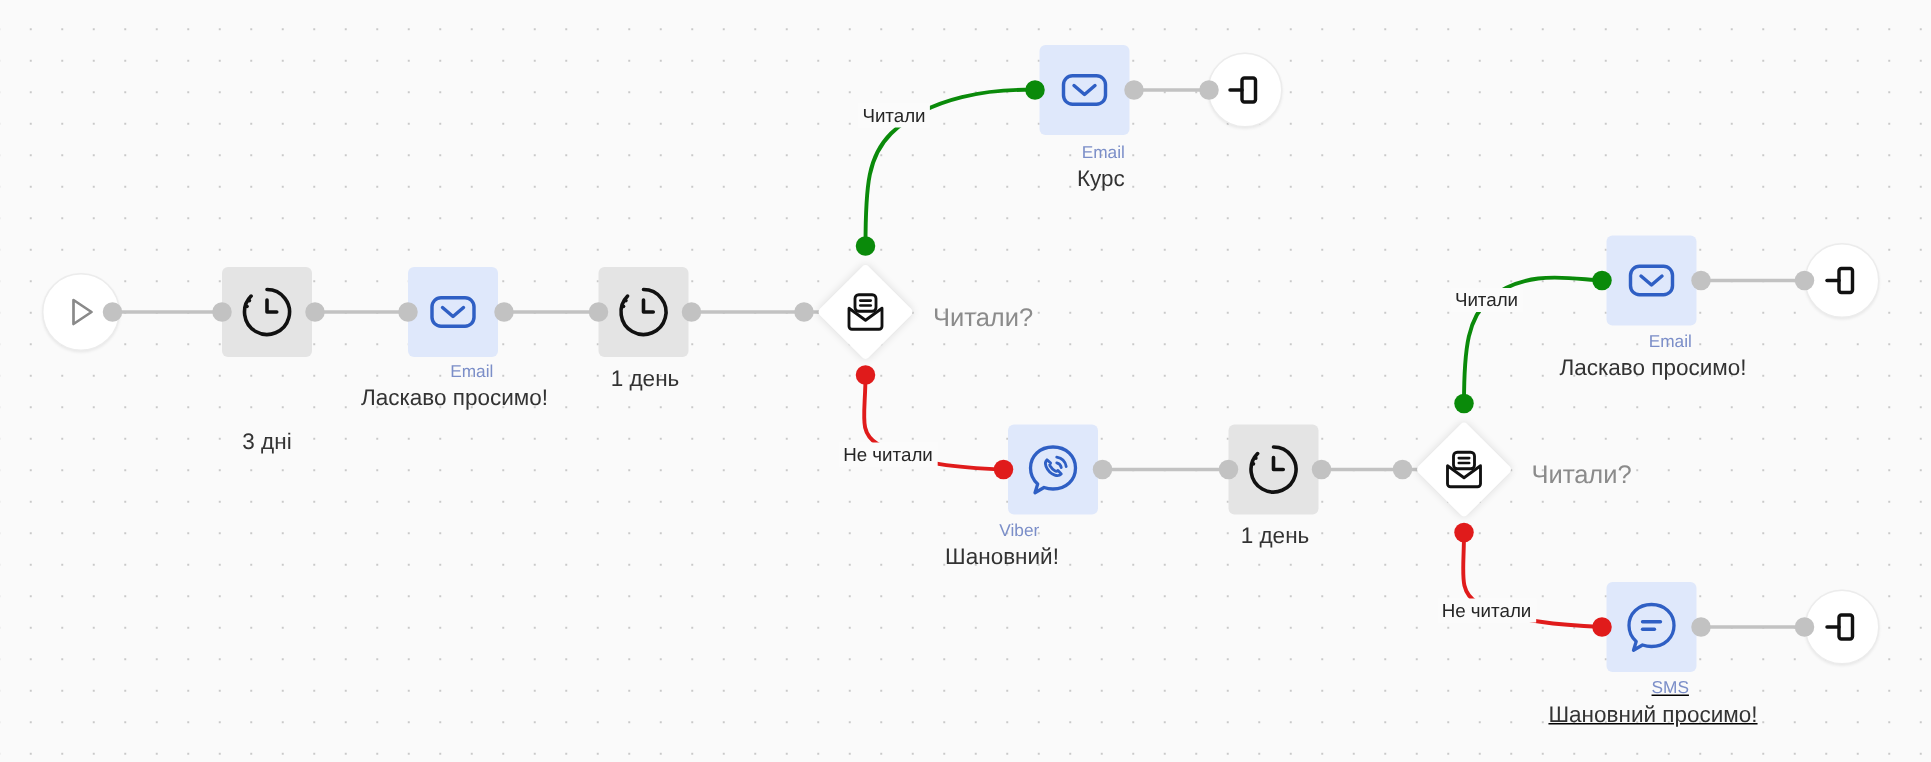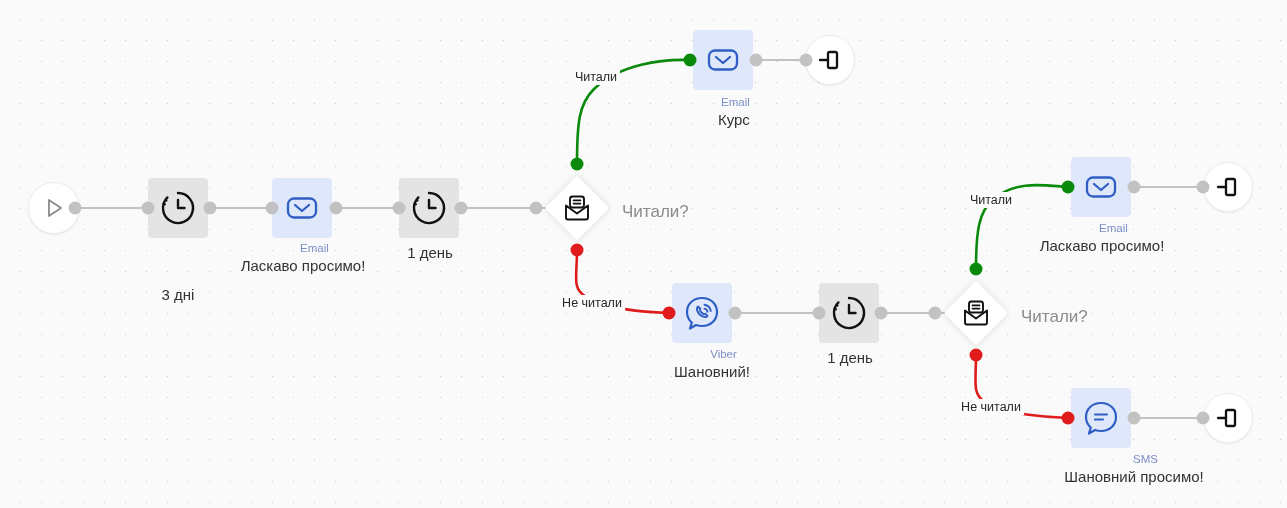--- a/index.html
+++ b/index.html
@@ -246,21 +246,21 @@
   </div>
 
   <div class="node msg" style="left:672px; top:283px;">
     <svg width="42" height="42" viewBox="0 0 42 42">
       <path d="M21,6 C29.8,6 36,12 36,20 C36,28 29.8,34 21,34 C18.8,34 16.8,33.6 15,33 L9,36.5 L10.8,30.6 C7.8,28 6,24.3 6,20 C6,12 12.2,6 21,6 Z" fill="none" stroke="#2f5fc4" stroke-width="2.2" stroke-linejoin="round"></path>
       <path d="M17,14.5 C16,15.5 15.6,17 16.3,18.8 C17.3,21.4 19.6,23.7 22.2,24.7 C24,25.4 25.5,25 26.5,24 L24.3,21.6 C23.7,22.2 23,22.3 22.3,21.9 C21,21.1 19.9,20 19.1,18.7 C18.7,18 18.8,17.3 19.4,16.7 Z" fill="none" stroke="#2f5fc4" stroke-width="1.9" stroke-linejoin="round"></path>
       <path d="M23.5,12.8 C27,13.4 29.2,15.6 29.8,19" fill="none" stroke="#2f5fc4" stroke-width="1.9" stroke-linecap="round"></path>
       <path d="M23.5,16.6 C25.2,17 26.2,18 26.5,19.7" fill="none" stroke="#2f5fc4" stroke-width="1.9" stroke-linecap="round"></path>
     </svg>
   </div>
-  <div class="nlabels" style="left:712px; top:347px;">
+  <div class="nlabels" style="left:668px; top:347px;">
     <div class="nlabel-type">Viber</div>
     <div class="nlabel-name">Шановний!</div>
   </div>
 
   <div class="node delay" style="left:819px; top:283px;">
     <svg width="42" height="42" viewBox="0 0 42 42">
       <path d="M21,6 A15,15 0 1 1 10.4,10.4" fill="none" stroke="#111" stroke-width="2.4" stroke-linecap="round"></path>
       <circle cx="9.2" cy="13.4" r="1.25" fill="#111"></circle>
       <circle cx="7.6" cy="17.2" r="1.25" fill="#111"></circle>
       <path d="M21,13 L21,21 L27.5,21" fill="none" stroke="#111" stroke-width="2.4" stroke-linecap="round" stroke-linejoin="round"></path>
@@ -302,21 +302,21 @@
     </svg>
   </div>
 
   <div class="node msg" style="left:1071px; top:388px;">
     <svg width="42" height="42" viewBox="0 0 42 42">
       <path d="M21,6 C29.8,6 36,12 36,20 C36,28 29.8,34 21,34 C18.8,34 16.8,33.6 15,33 L9,36.5 L10.8,30.6 C7.8,28 6,24.3 6,20 C6,12 12.2,6 21,6 Z" fill="none" stroke="#2f5fc4" stroke-width="2.2" stroke-linejoin="round"></path>
       <line x1="15" y1="17.5" x2="27" y2="17.5" stroke="#2f5fc4" stroke-width="2.2" stroke-linecap="round"></line>
       <line x1="15" y1="22.5" x2="23" y2="22.5" stroke="#2f5fc4" stroke-width="2.2" stroke-linecap="round"></line>
     </svg>
   </div>
-  <div class="nlabels" style="left:1134px; top:452px;">
+  <div class="nlabels" style="left:1102px; top:452px;text-decoration:underline;">
     <div class="nlabel-type">SMS</div>
     <div class="nlabel-name">Шановний просимо!</div>
   </div>
 
   <div class="node end" style="left:1203px; top:393px; width:50px; height:50px;">
     <svg width="30" height="30" viewBox="0 0 30 30">
       <line x1="5" y1="15" x2="13" y2="15" stroke="#111" stroke-width="2.3" stroke-linecap="round"></line>
       <rect x="13" y="7" width="9" height="16" rx="1.6" fill="none" stroke="#111" stroke-width="2.3"></rect>
     </svg>
   </div>

